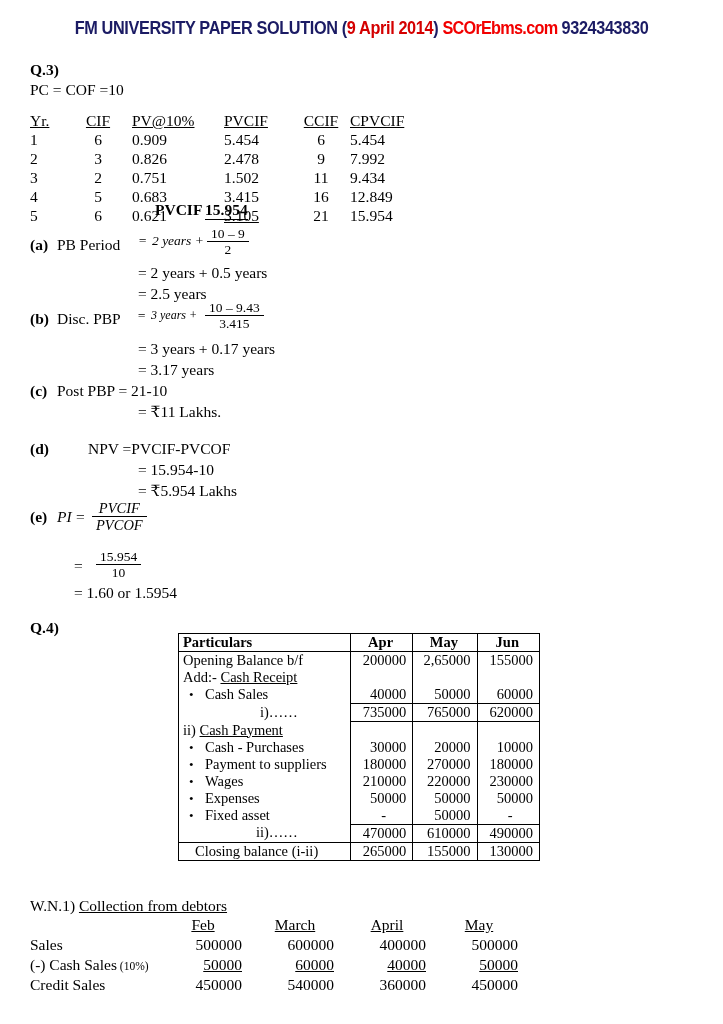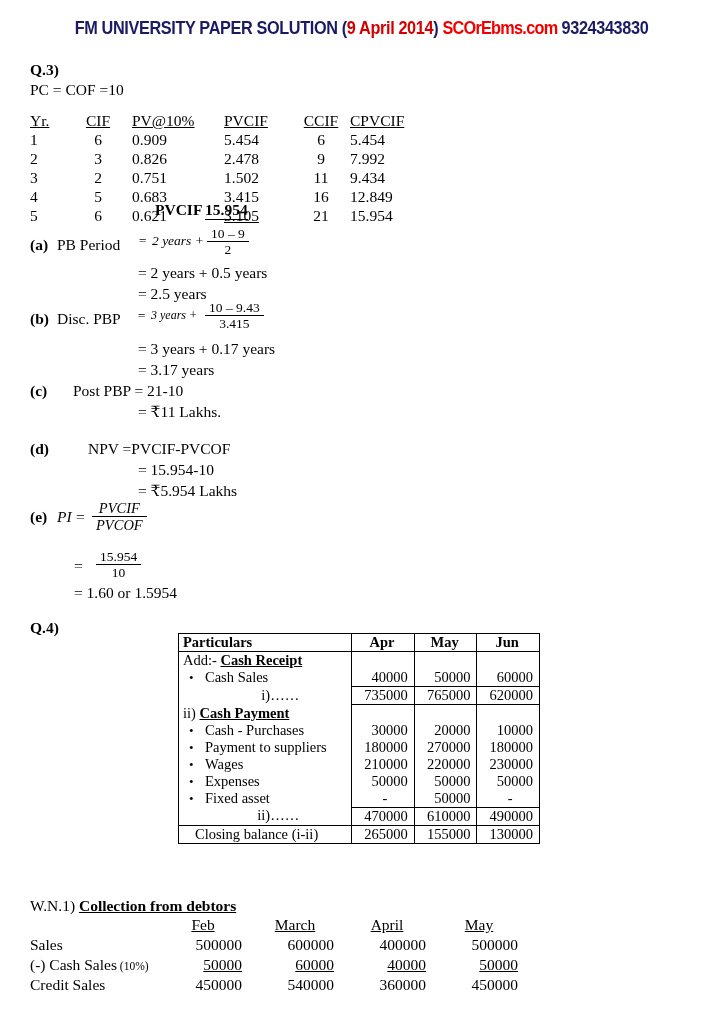--- a/index.html
+++ b/index.html
@@ -35,21 +35,21 @@
   .rd2 { color: #f20000; letter-spacing: -0.8px; }
 
   
   .t {
     position: absolute;
     white-space: nowrap;
     font-size: 15.5px;
     line-height: 1;
   }
   .b { font-weight: bold; }
-  .u { text-decoration: underline; font-weight: bold; }
+  .u { text-decoration: underline; }
   .it { font-style: italic; }
   .sm { font-size: 11.5px; }
 
   
   #q3tab {
     position: absolute;
     left: 30px; top: 100px;
     border-collapse: collapse;
     font-size: 15.5px;
     margin-top: 12px;
@@ -209,21 +209,21 @@
 <div class="t" style="left:205px; top:300px;">
   <span class="frac">
     <span class="num">10 – 9.43</span>
     <span class="den">3.415</span>
   </span>
 </div>
 <div class="t" style="left:138px; top:341px;">= 3 years + 0.17 years</div>
 <div class="t" style="left:138px; top:362px;">= 3.17 years</div>
 
 <div class="t b" style="left:30px; top:383px;">(c)</div>
-<div class="t" style="left:73px; top:383px;text-align:right;">Post PBP = 21-10</div>
+<div class="t" style="left:57px; top:383px;text-align:right;">Post PBP = 21-10</div>
 <div class="t" style="left:138px; top:404px;">= ₹11 Lakhs.</div>
 
 <div class="t b" style="left:30px; top:441px;">(d)</div>
 <div class="t" style="left:88px; top:441px;">NPV =PVCIF-PVCOF</div>
 <div class="t" style="left:138px; top:462px;">= 15.954-10</div>
 <div class="t" style="left:138px; top:483px;">= ₹5.954 Lakhs</div>
 
 <div class="t b" style="left:30px; top:509px;">(e)</div>
 <div class="t it" style="left:57px; top:509px;">PI</div>
 <div class="t" style="left:76px; top:509px;">=</div>
@@ -246,20 +246,26 @@
 
 <table id="q4tab">
   <tbody>
       <tr class="hdr">
     <td class="part">Particulars</td>
     <td class="num" style="text-align:center">Apr</td>
     <td class="num" style="text-align:center">May</td>
     <td class="num" style="text-align:center">Jun</td>
   </tr>
 
+  <tr>
+    <td class="part">Opening Balance b/f</td>
+    <td class="num">200000</td>
+    <td class="num">2,65000</td>
+    <td class="num">155000</td>
+  </tr>
 
   <tr>
     <td class="part"><span>Add:-&nbsp;</span><span class="u">Cash Receipt</span></td>
     <td class="num"></td>
     <td class="num"></td>
     <td class="num"></td>
   </tr>
 
   <tr>
     <td class="part bulletcell"><span class="bl"></span><span>Cash Sales</span></td>

